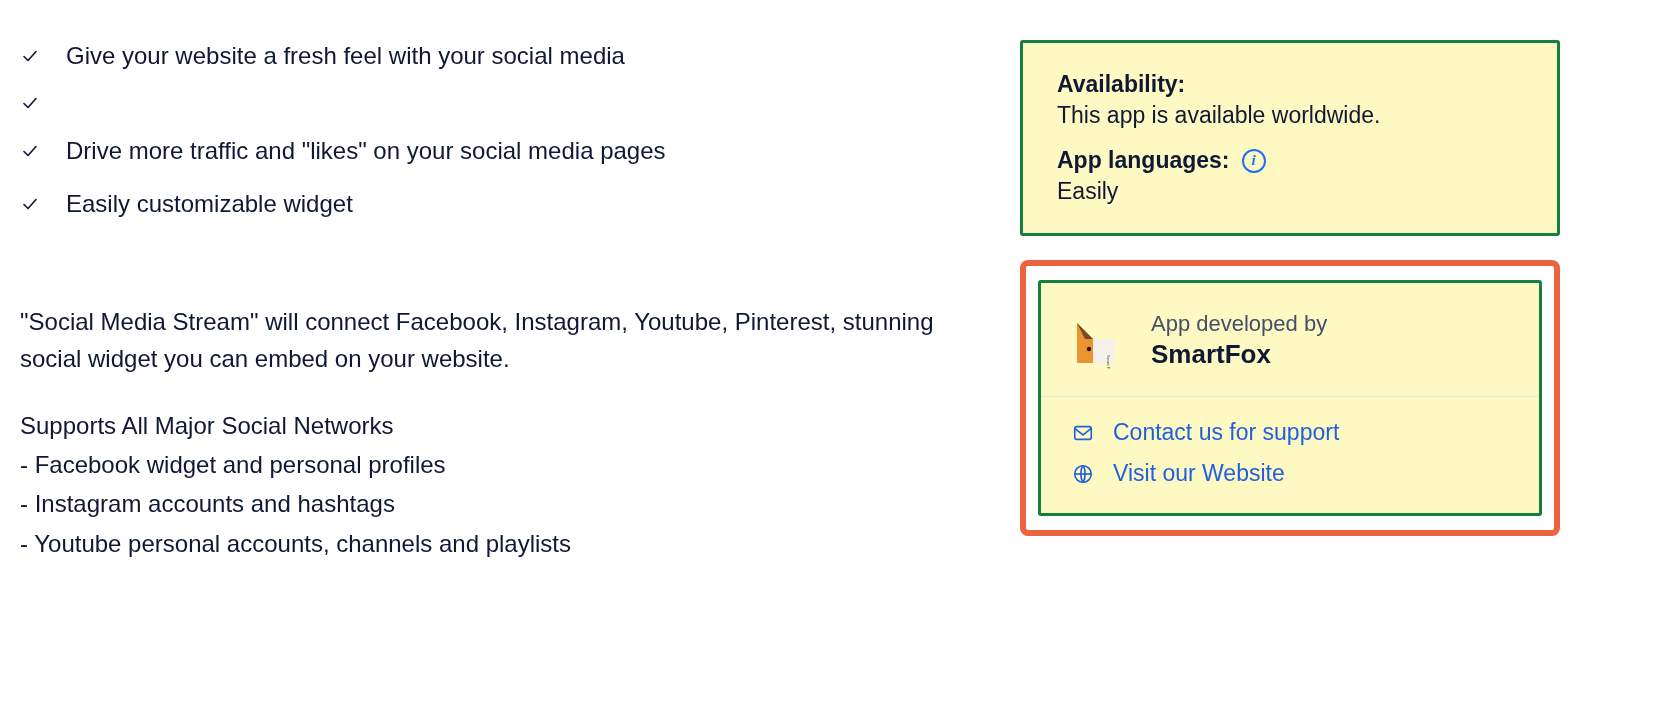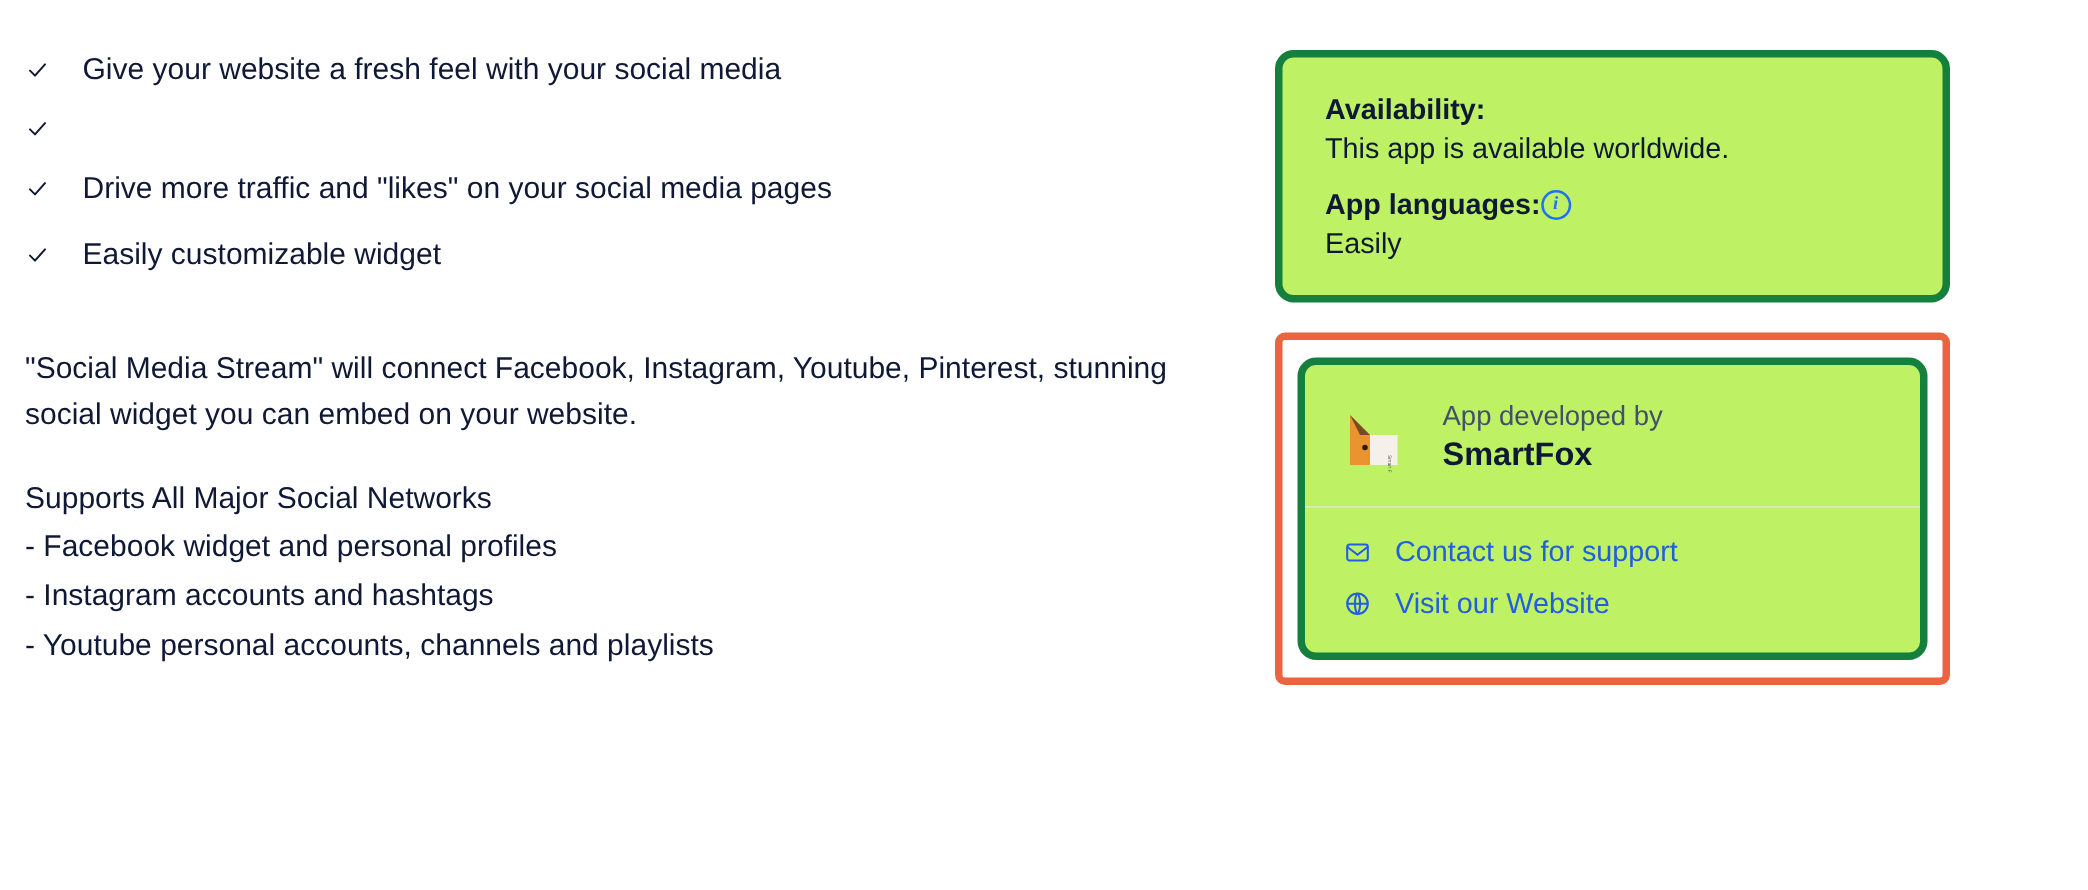--- a/index.html
+++ b/index.html
@@ -23,21 +23,21 @@
   }
   h1 {
     font-size: 40px;
     font-weight: 800;
     letter-spacing: -0.5px;
     color: #0f1834;
     margin-bottom: 36px;
   }
   .checks {
     list-style: none;
-    margin-bottom: 56px;
+    margin-bottom: 83px;
   }
   .checks li {
     display: flex;
     align-items: center;
     gap: 26px;
     font-size: 24px;
     line-height: 1.3;
     color: #0f1834;
     margin-bottom: 22px;
   }
@@ -60,41 +60,41 @@
   .desc .subhead { margin-bottom: 2px; }
   .desc .line { margin-bottom: 2px; }
 
   .sidebar {
     flex: 0 0 540px;
     display: flex;
     flex-direction: column;
     gap: 24px;
   }
   .card {
-    border: 6px solid #15803d;
-    border-radius: 15px;
-    background: #bef264;
+    border: 3px solid #15803d;
+    border-radius: 3px;
+    background: #fef9c3;
   }
   .card-pad { padding: 28px 34px; }
   .label {
     font-size: 23px;
     font-weight: 700;
     color: #0f1834;
   }
   .value {
     font-size: 23px;
     color: #0f1834;
     margin-top: 4px;
     margin-bottom: 18px;
   }
   .value:last-child { margin-bottom: 0; }
   .label-row {
     display: flex;
     align-items: center;
-    gap: 0;
+    gap: 12px;
     text-align: center;
   }
   .info-icon {
     width: 24px; height: 24px;
     border: 2px solid #1f6ff7;
     border-radius: 50%;
     display: flex; align-items: center; justify-content: center;
     color: #1f6ff7;
     font-weight: 800;
     font-size: 15px;

